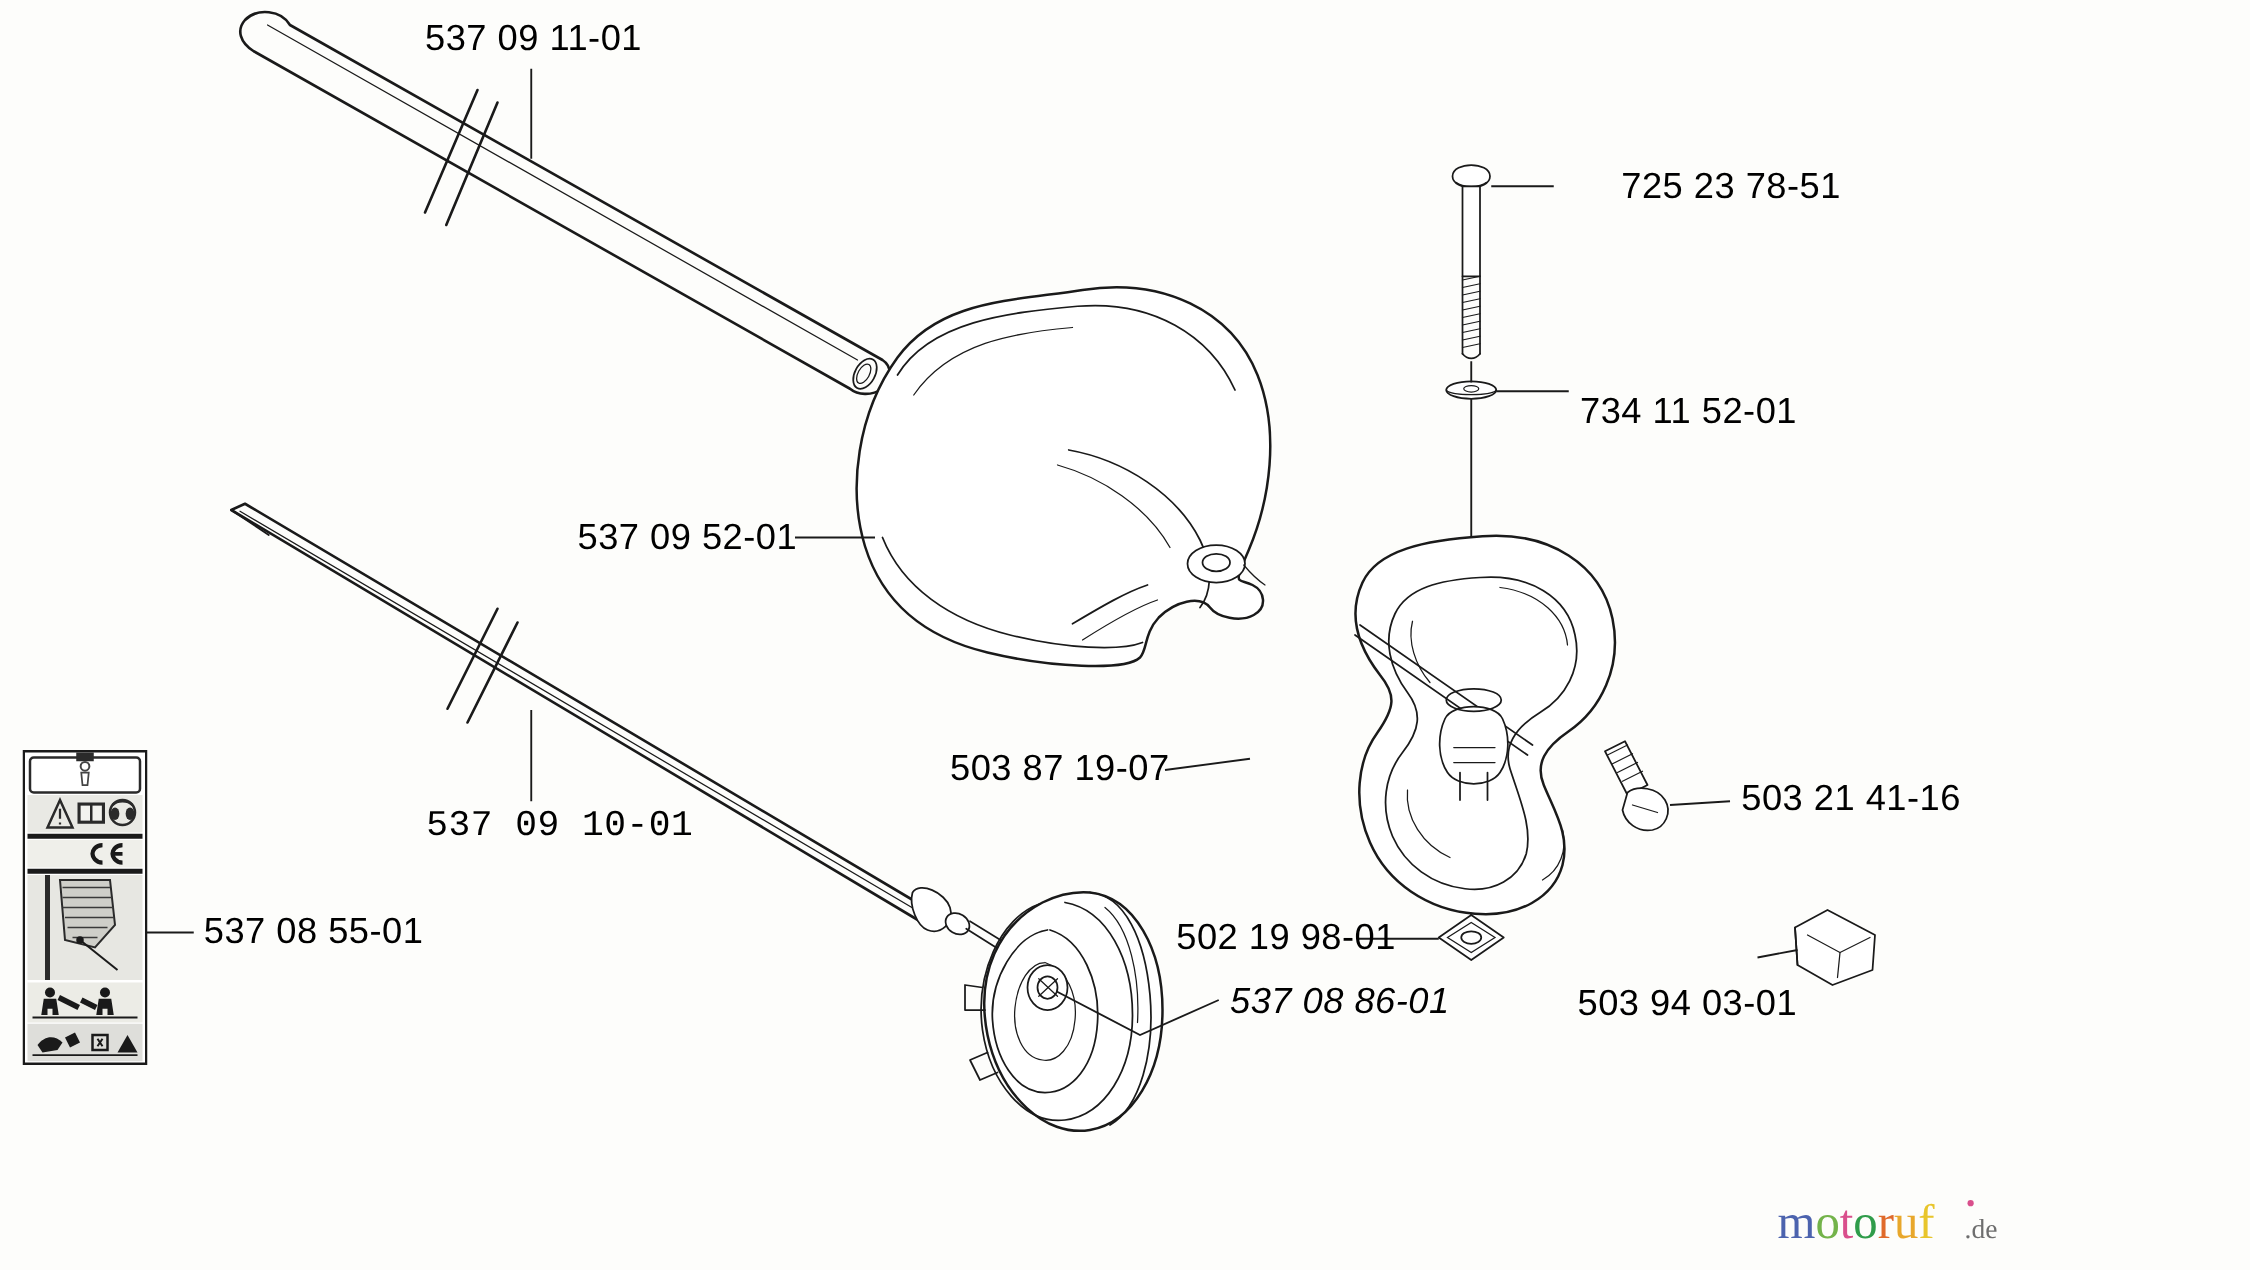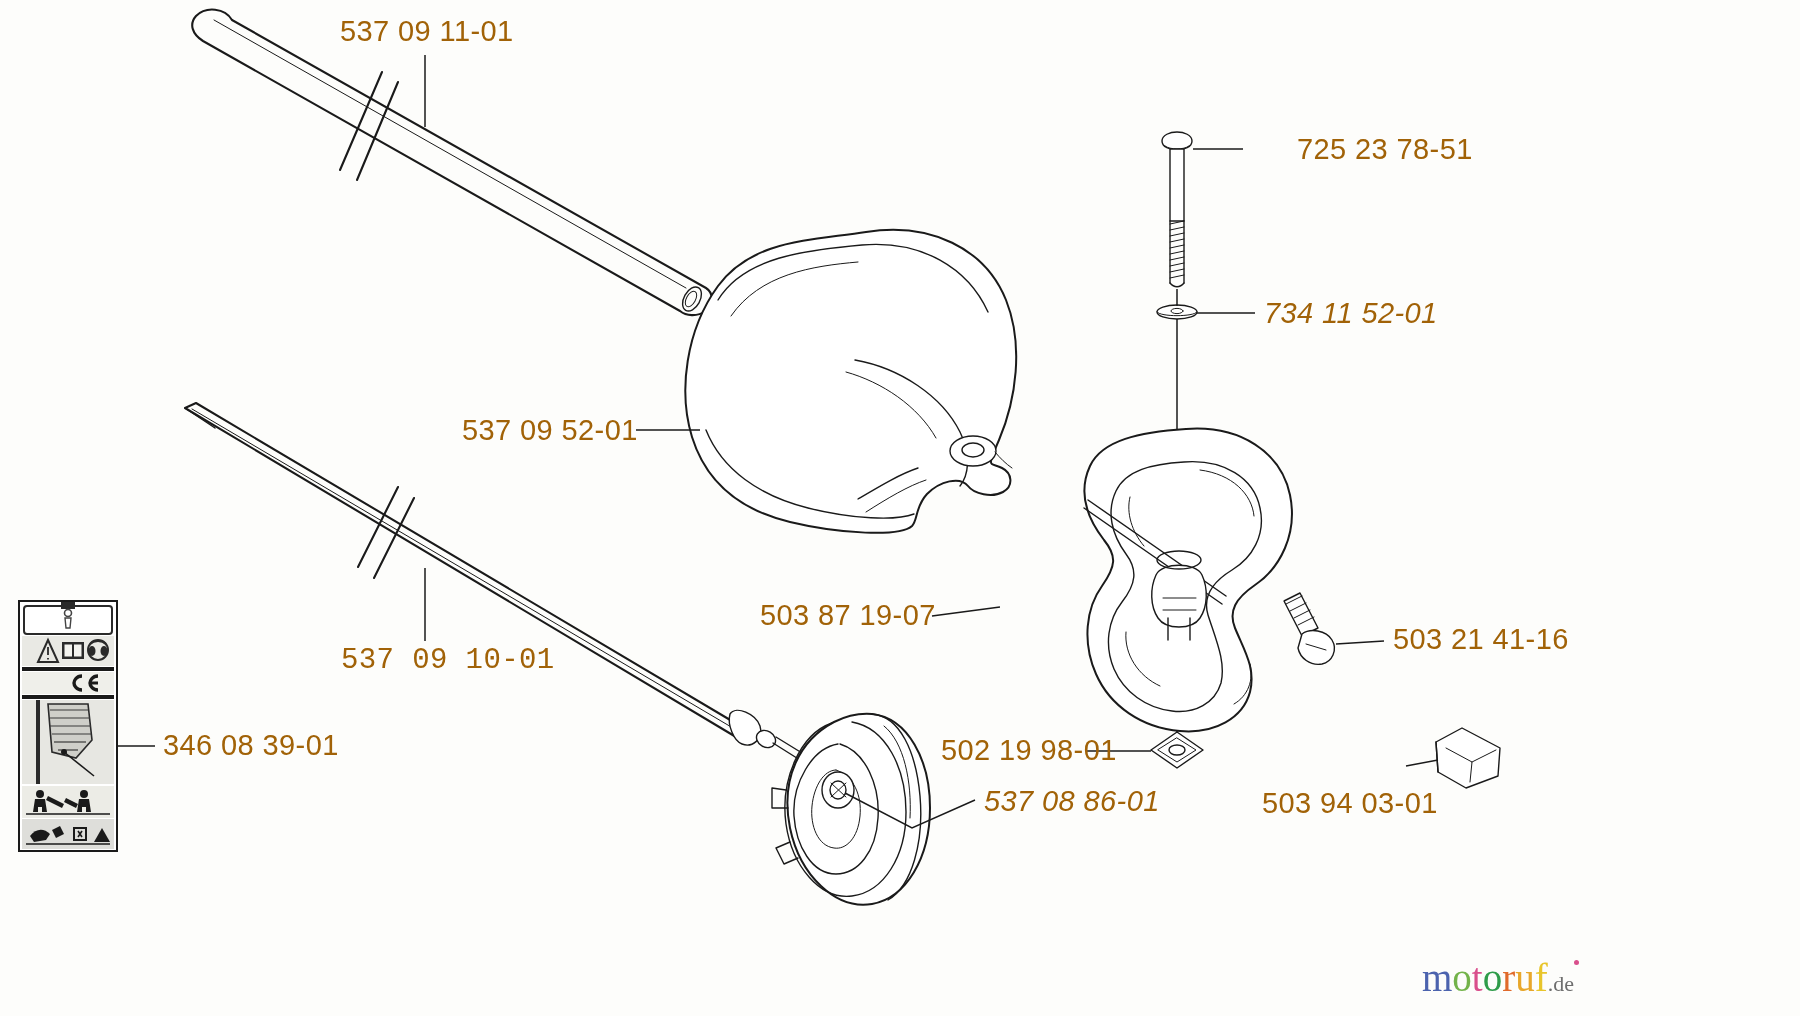--- a/index.html
+++ b/index.html
@@ -23,27 +23,27 @@
     left: 0;
     top: 0;
     width: 1800px;
     height: 1016px;
   }
   .label {
     position: absolute;
     font-family: "Liberation Sans", sans-serif;
     font-size: 29px;
     letter-spacing: 0.4px;
-    color: #a16207;
+    color: #000000;
     white-space: nowrap;
     line-height: 1;
   }
   .lbl-537-09-11-01 { left: 340px; top: 17px; }
   .lbl-725-23-78-51 { left: 1253px; top: 135px; margin-left: 44px; }
-  .lbl-734-11-52-01 { left: 1264px; top: 299px; font-style: italic; }
+  .lbl-734-11-52-01 { left: 1264px; top: 315px; }
   .lbl-537-09-52-01 { left: 462px; top: 416px; text-align: center; }
   .lbl-503-87-19-03 { left: 760px; top: 601px; }
   .lbl-503-21-68-16 { left: 1393px; top: 625px; }
   .lbl-537-09-10-01 { left: 341px; top: 646px; font-family: Liberation Mono, monospace; }
   .lbl-537-08-39-01 { left: 163px; top: 731px; }
   .lbl-502-19-71-01 { left: 941px; top: 736px; }
   .lbl-503-94-03-01 { left: 1262px; top: 753px; margin-top: 36px; }
   .lbl-537-08-86-01 { left: 984px; top: 787px; font-style: italic; }
 
   #watermark {
@@ -54,20 +54,21 @@
     font-size: 39px;
     line-height: 1;
     white-space: nowrap;
     user-select: none;
   }
   #watermark .wm-l { display: inline-block; }
   #watermark .wm-suffix {
     font-size: 22px;
     color: #6e6e6e;
     vertical-align: baseline;
+    margin-left: 24px;
   }
   #watermark .wm-dot {
     position: absolute;
     width: 5px;
     height: 5px;
     border-radius: 50%;
     background: #d94f8c;
     left: 152px;
     top: 2px;
   }
@@ -382,21 +383,21 @@
     <path d="M8 244 L92 244" stroke="#1a1a1a" stroke-width="1.4"></path>
   </svg>
 
   <div class="label lbl-537-09-11-01">537 09 11-01</div>
   <div class="label lbl-725-23-78-51">725 23 78-51</div>
   <div class="label lbl-734-11-52-01">734 11 52-01</div>
   <div class="label lbl-537-09-52-01">537 09 52-01</div>
   <div class="label lbl-503-87-19-03">503 87 19-07</div>
   <div class="label lbl-503-21-68-16">503 21 41-16</div>
   <div class="label lbl-537-09-10-01">537 09 10-01</div>
-  <div class="label lbl-537-08-39-01">346 08 39-01</div>
+  <div class="label lbl-537-08-39-01">537 08 55-01</div>
   <div class="label lbl-502-19-71-01">502 19 98-01</div>
   <div class="label lbl-503-94-03-01">503 94 03-01</div>
   <div class="label lbl-537-08-86-01">537 08 86-01</div>
 
   <div id="watermark">
     <span class="wm-dot"></span>
     <span id="wm-letters"><span class="wm-l" style="color: rgb(76, 99, 174);">m</span><span class="wm-l" style="color: rgb(115, 179, 74);">o</span><span class="wm-l" style="color: rgb(217, 79, 140);">t</span><span class="wm-l" style="color: rgb(47, 156, 74);">o</span><span class="wm-l" style="color: rgb(224, 106, 43);">r</span><span class="wm-l" style="color: rgb(232, 167, 43);">u</span><span class="wm-l" style="color: rgb(232, 197, 43);">f</span></span><span class="wm-suffix">.de</span>
   </div>
 
 </div>

